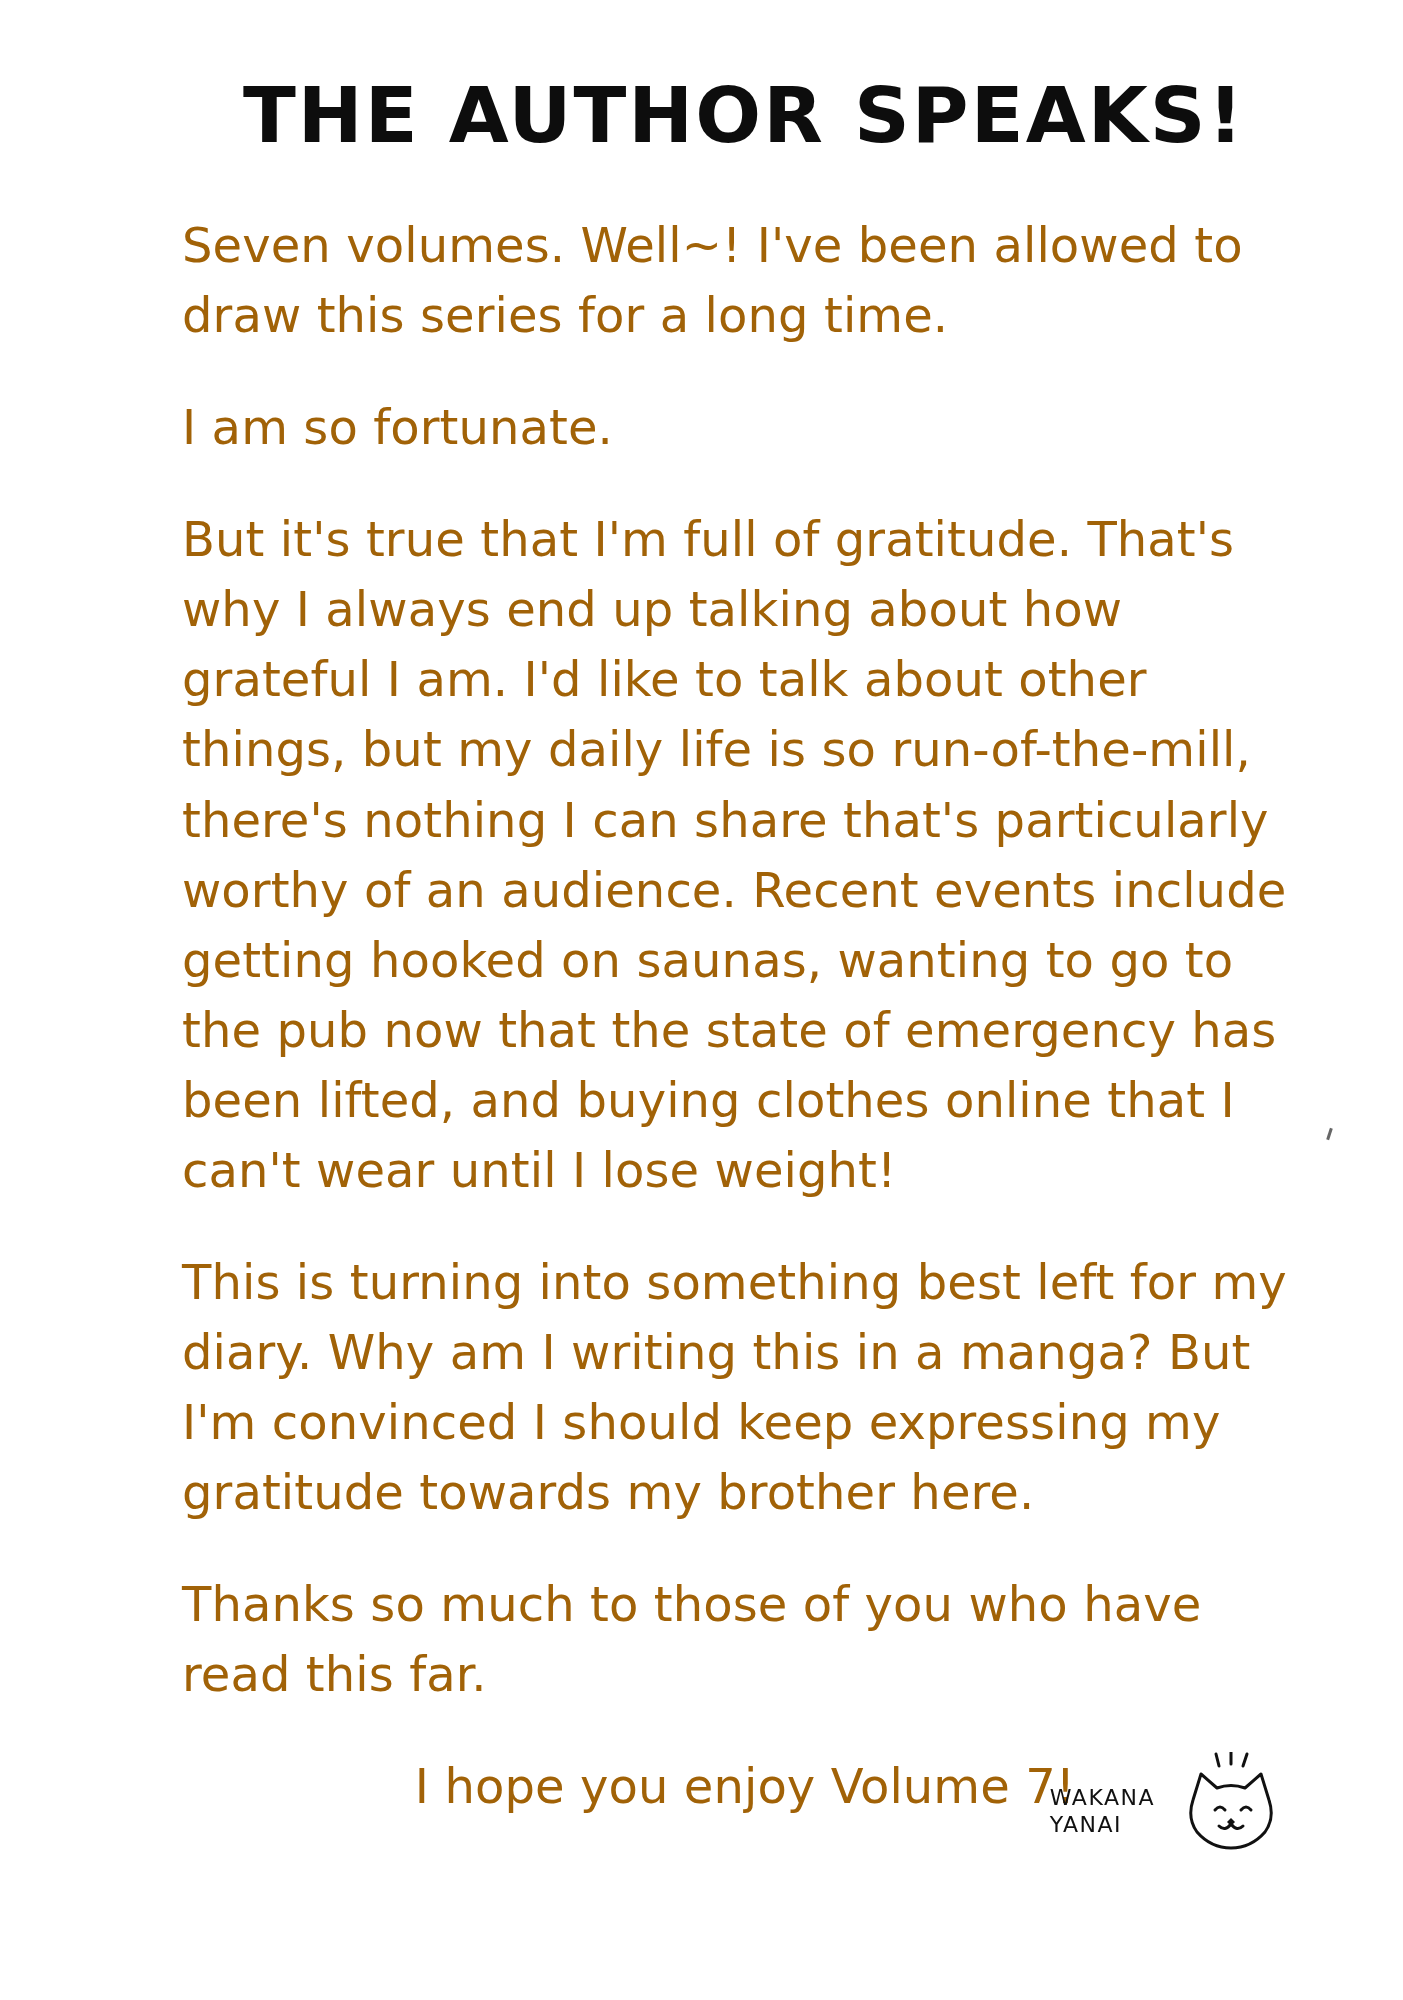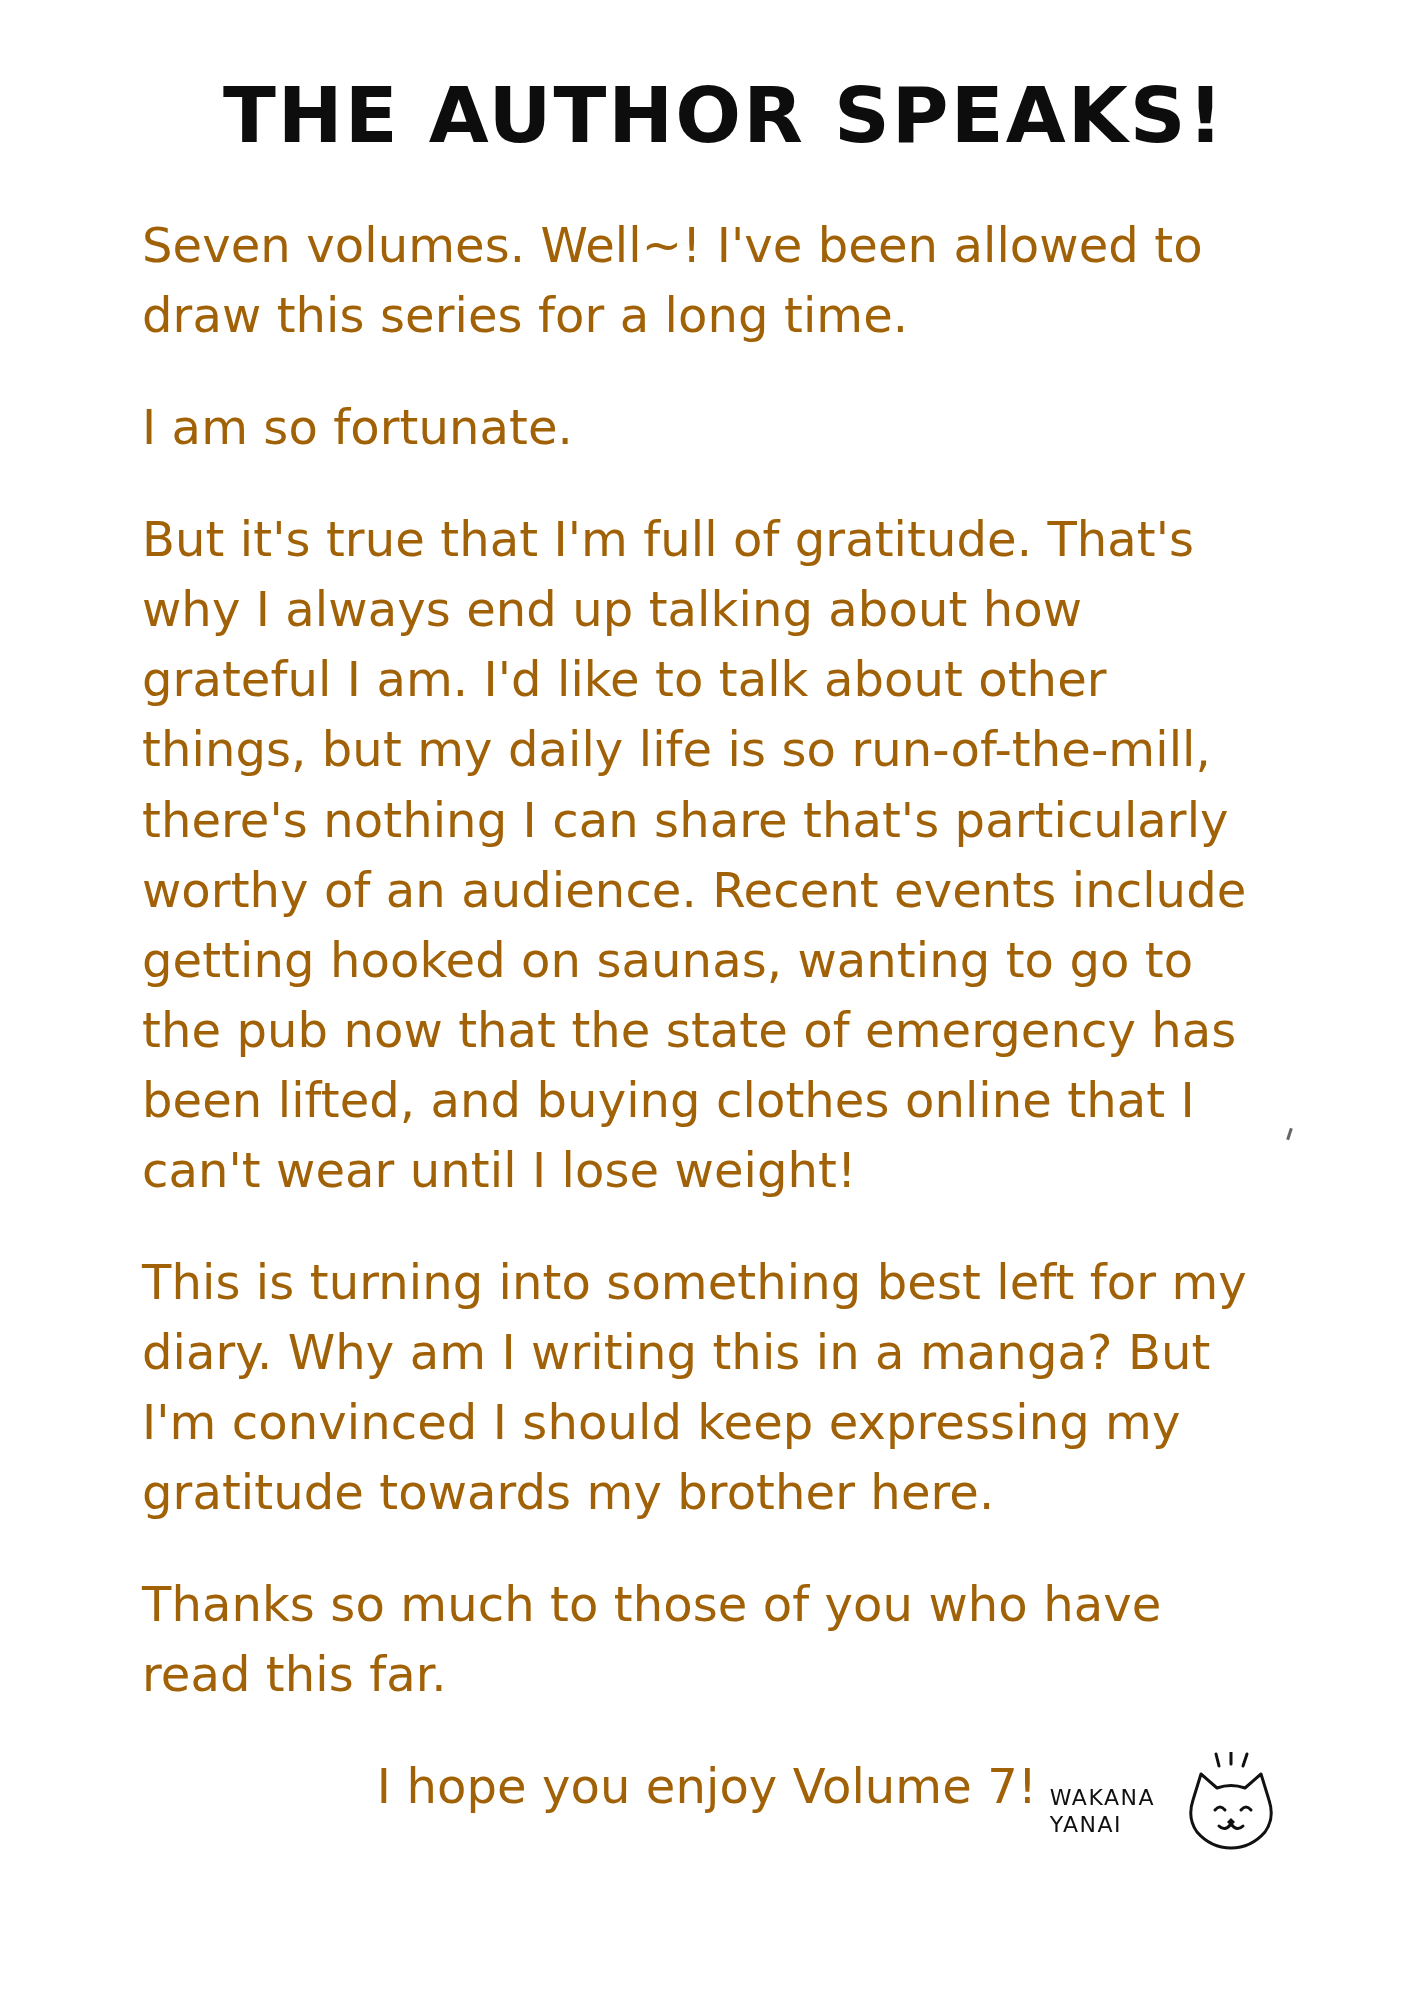--- a/index.html
+++ b/index.html
@@ -14,20 +14,21 @@
     font-family: "DejaVu Sans", sans-serif;
     color: #111111;
     overflow: hidden;
   }
 
   .page {
     position: absolute;
     inset: 0;
     padding: 60px 95px 0 140px;
     box-sizing: border-box;
+    margin-left: 40px;
   }
 
   .title {
     font-family: "DejaVu Sans", sans-serif;
     font-weight: bold;
     font-size: 76px;
     letter-spacing: 2px;
     text-align: center;
     margin: 18px 0 0 0;
     line-height: 1.0;

